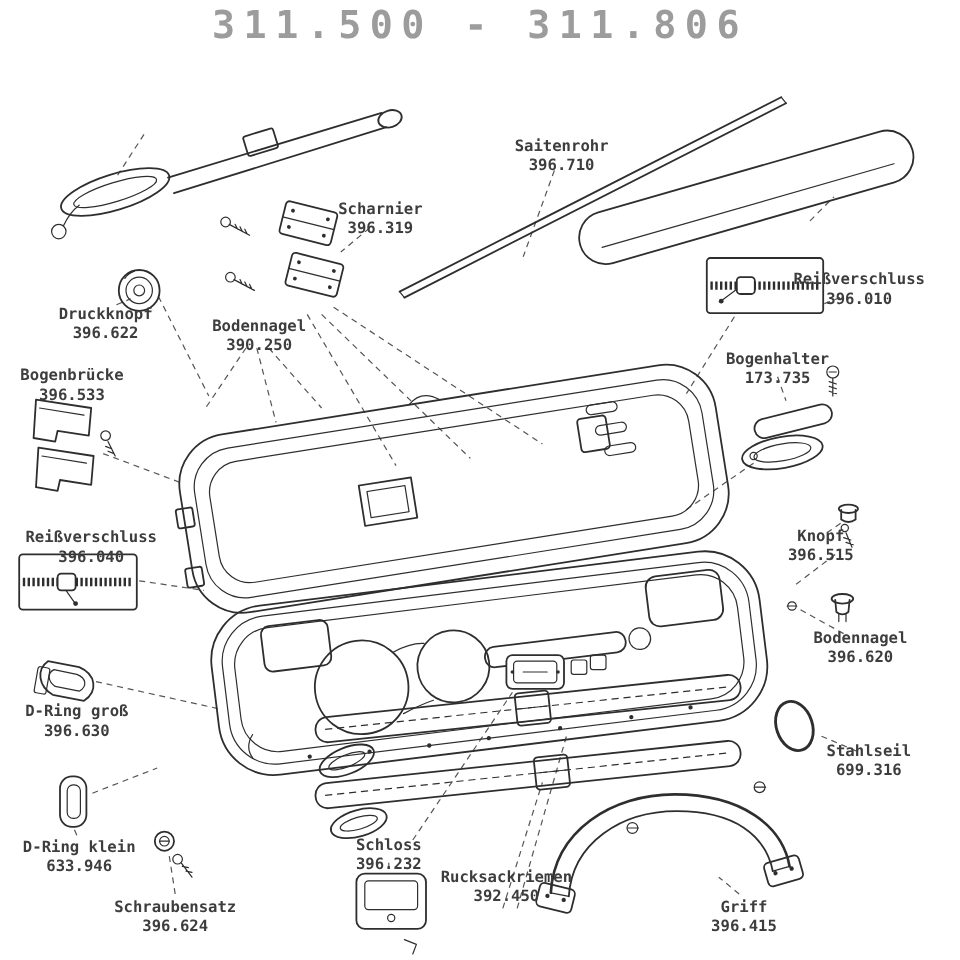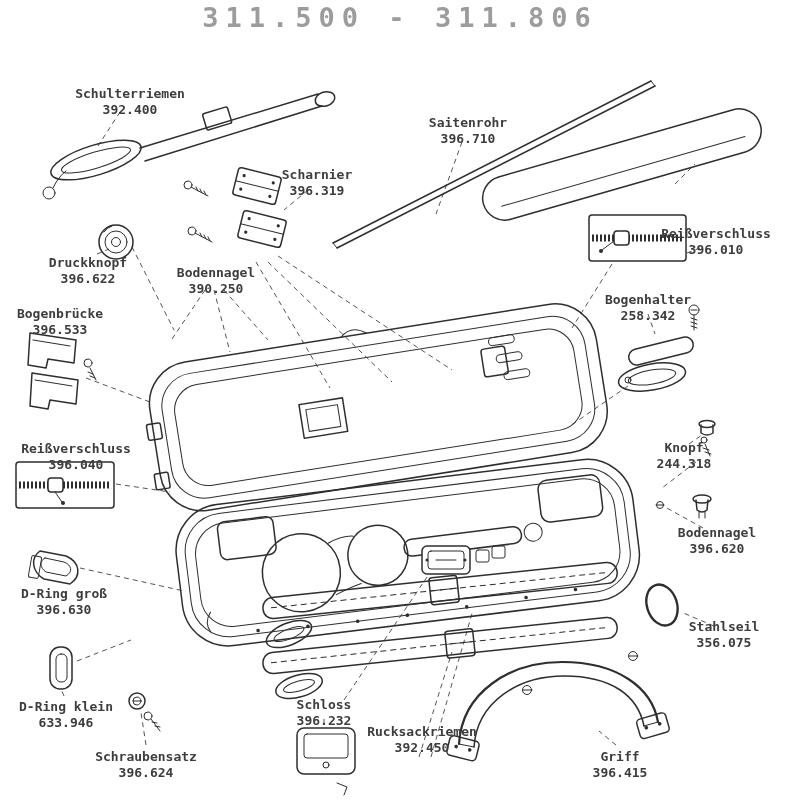--- a/index.html
+++ b/index.html
@@ -4,21 +4,21 @@
 <style>
   html,body { margin:0; padding:0; background:#fff; }
   #stage {
     position:relative; width:800px; height:800px; margin:0 auto;
     background:#fff; overflow:hidden;
     font-family:"DejaVu Sans Mono", monospace;
   }
   #art { position:absolute; left:0; top:0; }
   .title {
     position:absolute; left:50%; top:2px; transform:translateX(-50%);
-    font-weight:bold; font-size:27px; letter-spacing:7px; color:#9c9c9c;
+    font-weight:bold; font-size:32px; letter-spacing:7px; color:#9c9c9c;
     white-space:nowrap;
   }
   .label {
     position:absolute; transform:translateX(-50%); text-align:center;
     font-weight:bold; font-size:13px; line-height:1.25; color:#3d3d3d;
     white-space:nowrap;
   }
   .pname, .pnum { display:block; }
   
   #art .ln    { fill:none; stroke:#2e2e2e; stroke-width:1.5; stroke-linecap:round; stroke-linejoin:round; }
@@ -291,24 +291,20 @@
       </g>
       <circle class="ln thin" cx="527" cy="690" r="4.5"></circle>
         <path class="ln thin" d="M523,690 h9"></path>
       <circle class="ln thin" cx="633" cy="656" r="4.5"></circle>
         <path class="ln thin" d="M629,656 h9"></path>
     </g>
   </svg>
 
   <div class="title">311.500 - 311.806</div>
 
-  <div class="label" style="left:130px;top:86px">
-    <span class="pname">Schulterriemen</span>
-    <span class="pnum">392.400</span>
-  </div>
   <div class="label" style="left:468px;top:115px">
     <span class="pname">Saitenrohr</span>
     <span class="pnum">396.710</span>
   </div>
   <div class="label" style="left:317px;top:167px">
     <span class="pname">Scharnier</span>
     <span class="pnum">396.319</span>
   </div>
   <div class="label" style="left:716px;top:226px">
     <span class="pname">Reißverschluss</span>
@@ -317,45 +313,45 @@
   <div class="label" style="left:88px;top:255px">
     <span class="pname">Druckknopf</span>
     <span class="pnum">396.622</span>
   </div>
   <div class="label" style="left:216px;top:265px">
     <span class="pname">Bodennagel</span>
     <span class="pnum">390.250</span>
   </div>
   <div class="label" style="left:648px;top:292px">
     <span class="pname">Bogenhalter</span>
-    <span class="pnum">258.342</span>
+    <span class="pnum">173.735</span>
   </div>
   <div class="label" style="left:60px;top:306px">
     <span class="pname">Bogenbrücke</span>
     <span class="pnum">396.533</span>
   </div>
   <div class="label" style="left:684px;top:440px">
     <span class="pname">Knopf</span>
-    <span class="pnum">244.318</span>
+    <span class="pnum">396.515</span>
   </div>
   <div class="label" style="left:76px;top:441px">
     <span class="pname">Reißverschluss</span>
     <span class="pnum">396.040</span>
   </div>
   <div class="label" style="left:717px;top:525px">
     <span class="pname">Bodennagel</span>
     <span class="pnum">396.620</span>
   </div>
   <div class="label" style="left:64px;top:586px">
     <span class="pname">D-Ring groß</span>
     <span class="pnum">396.630</span>
   </div>
   <div class="label" style="left:724px;top:619px">
     <span class="pname">Stahlseil</span>
-    <span class="pnum">356.075</span>
+    <span class="pnum">699.316</span>
   </div>
   <div class="label" style="left:66px;top:699px">
     <span class="pname">D-Ring klein</span>
     <span class="pnum">633.946</span>
   </div>
   <div class="label" style="left:324px;top:697px">
     <span class="pname">Schloss</span>
     <span class="pnum">396.232</span>
   </div>
   <div class="label" style="left:146px;top:749px">

